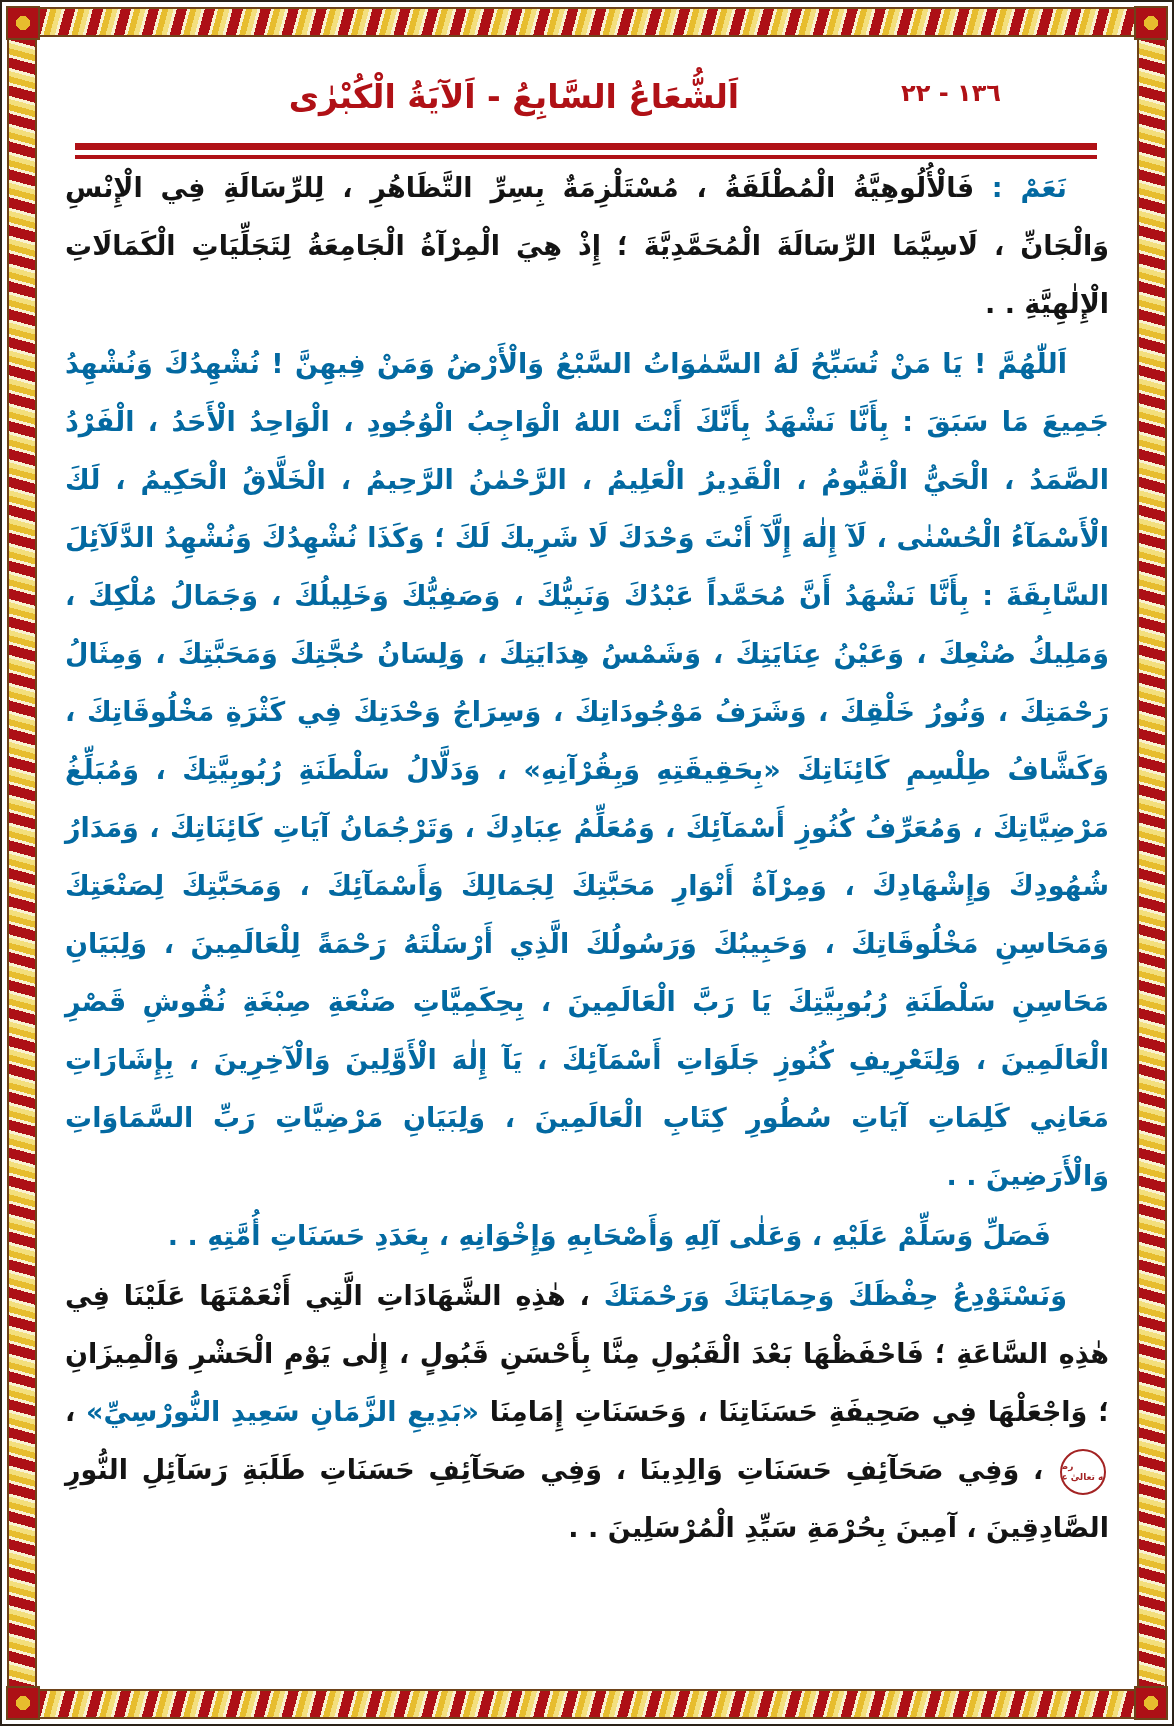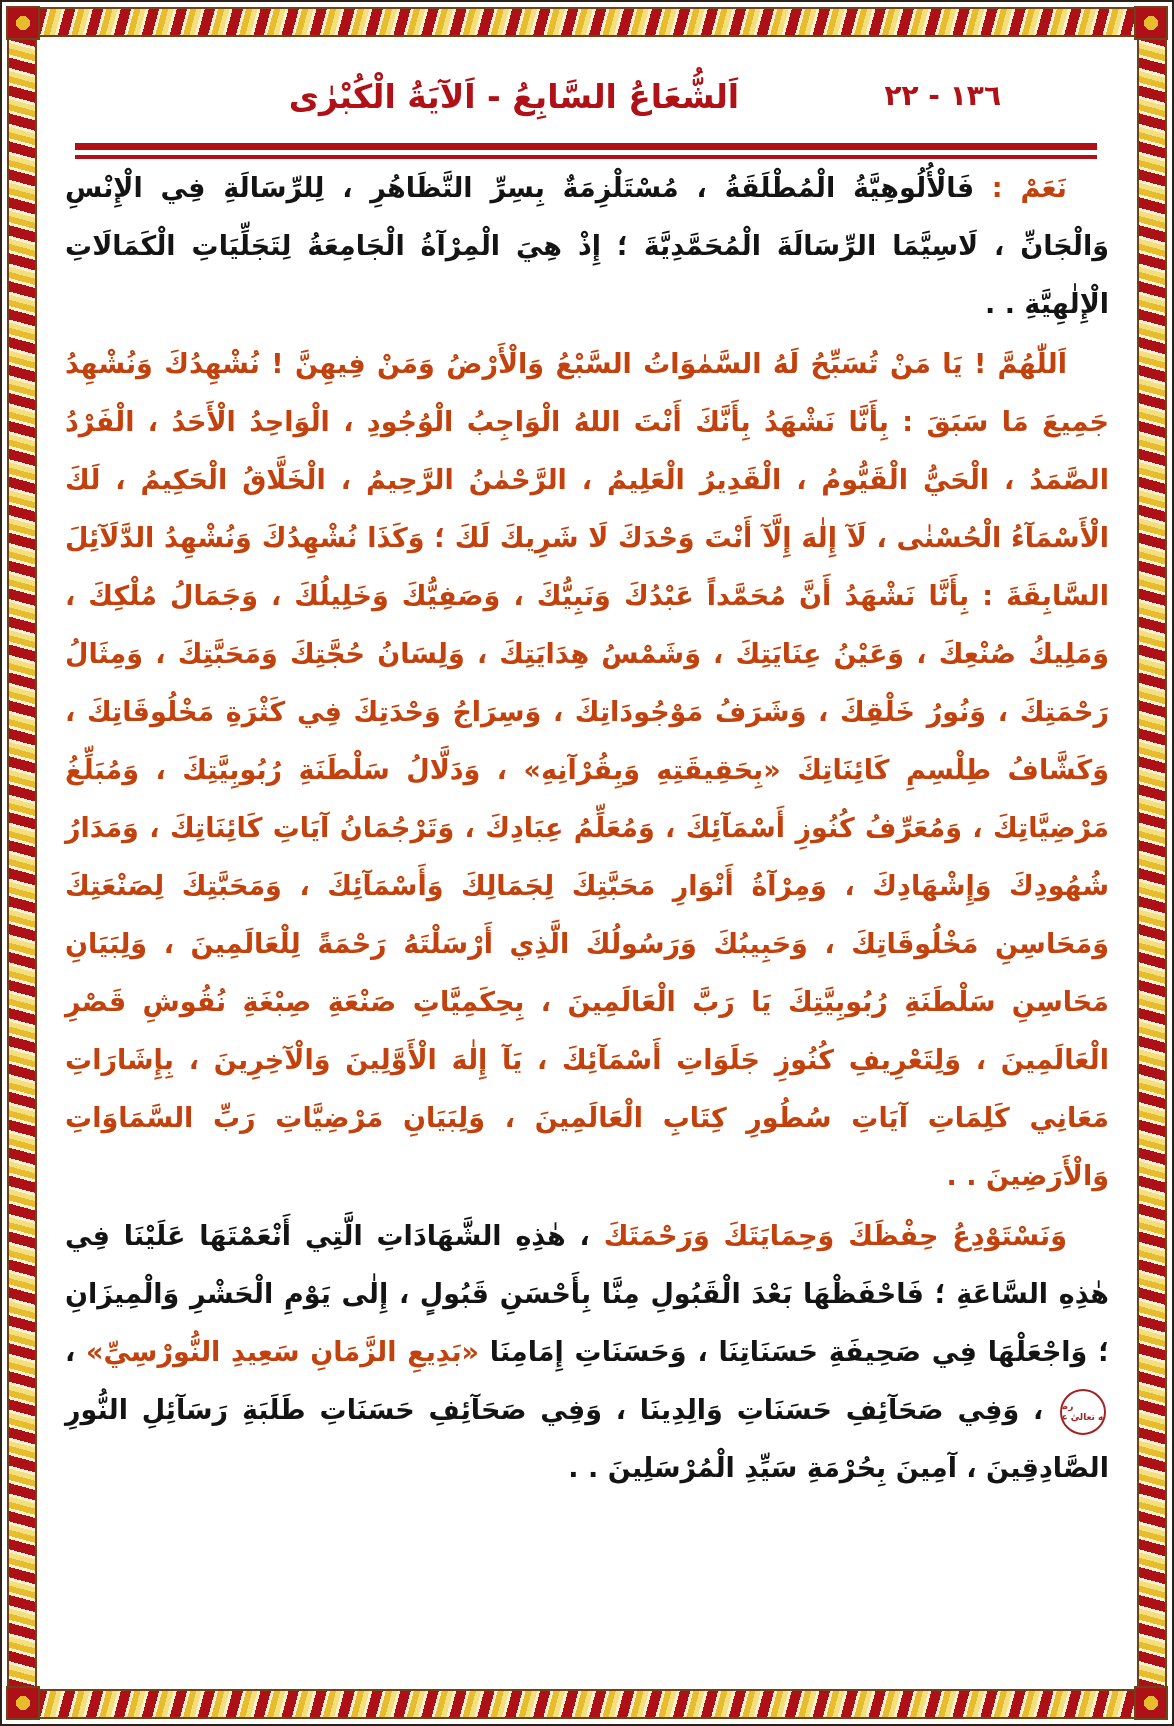--- a/index.html
+++ b/index.html
@@ -52,37 +52,37 @@
     color: #141414;
   }
 
   .header { position: relative; height: 88px; text-decoration: underline; }
   .title {
     position: absolute; left: 43%; top: 28px; transform: translateX(-50%);
     font-size: 33px; color: #b01116; white-space: nowrap;
   }
   .pages {
     position: absolute; right: 108px; top: 30px;
-    font-size: 28px; color: #b01116; white-space: nowrap;
+    font-size: 24px; color: #b01116; white-space: nowrap;
   }
 
   .rule {
     height: 5px;
     border-top: 7px solid #b01116;
     border-bottom: 4px solid #b01116;
     margin: 6px 12px 0 10px;
   }
 
   p {
     margin: 0;
     font-size: 27px;
     line-height: 58px;
     text-align: justify;
   }
-  .red { color: #c2410c; }
+  .red { color: #0369a1; }
   .black { color: #141414; }
   .indent { text-indent: 42px; }
   .noindent { text-indent: 0; }
 
   .p-burhan { margin-top: 22px; text-align: right; }
   .p-allahumma { margin-top: 2px; }
   .p-salawat { margin-top: 2px; text-indent: 58px; }
   .p-nastawdi { margin-top: 2px; }
   .closing { margin-top: 6px; text-align: center; text-indent: 0; }
 
@@ -116,18 +116,19 @@
       <span class="pages">١٣٦ - ٢٢</span>
     </div>
 
     <div class="rule"></div>
 
 
     <p class="black indent"><span class="red">نَعَمْ :</span><span> فَالْأُلُوهِيَّةُ الْمُطْلَقَةُ ، مُسْتَلْزِمَةٌ بِسِرِّ التَّظَاهُرِ ، لِلرِّسَالَةِ فِي الْإِنْسِ وَالْجَانِّ ، لَاسِيَّمَا الرِّسَالَةَ الْمُحَمَّدِيَّةَ ؛ إِذْ هِيَ الْمِرْآةُ الْجَامِعَةُ لِتَجَلِّيَاتِ الْكَمَالَاتِ الْإِلٰهِيَّةِ . .</span></p>
 
     <p class="red indent p-allahumma">اَللّٰهُمَّ ! يَا مَنْ تُسَبِّحُ لَهُ السَّمٰوَاتُ السَّبْعُ وَالْأَرْضُ وَمَنْ فِيهِنَّ ! نُشْهِدُكَ وَنُشْهِدُ جَمِيعَ مَا سَبَقَ : بِأَنَّا نَشْهَدُ بِأَنَّكَ أَنْتَ اللهُ الْوَاجِبُ الْوُجُودِ ، الْوَاحِدُ الْأَحَدُ ، الْفَرْدُ الصَّمَدُ ، الْحَيُّ الْقَيُّومُ ، الْقَدِيرُ الْعَلِيمُ ، الرَّحْمٰنُ الرَّحِيمُ ، الْخَلَّاقُ الْحَكِيمُ ، لَكَ الْأَسْمَآءُ الْحُسْنٰى ، لَآ إِلٰهَ إِلَّآ أَنْتَ وَحْدَكَ لَا شَرِيكَ لَكَ ؛ وَكَذَا نُشْهِدُكَ وَنُشْهِدُ الدَّلَآئِلَ السَّابِقَةَ : بِأَنَّا نَشْهَدُ أَنَّ مُحَمَّداً عَبْدُكَ وَنَبِيُّكَ ، وَصَفِيُّكَ وَخَلِيلُكَ ، وَجَمَالُ مُلْكِكَ ، وَمَلِيكُ صُنْعِكَ ، وَعَيْنُ عِنَايَتِكَ ، وَشَمْسُ هِدَايَتِكَ ، وَلِسَانُ حُجَّتِكَ وَمَحَبَّتِكَ ، وَمِثَالُ رَحْمَتِكَ ، وَنُورُ خَلْقِكَ ، وَشَرَفُ مَوْجُودَاتِكَ ، وَسِرَاجُ وَحْدَتِكَ فِي كَثْرَةِ مَخْلُوقَاتِكَ ، وَكَشَّافُ طِلْسِمِ كَائِنَاتِكَ «بِحَقِيقَتِهِ وَبِقُرْآنِهِ» ، وَدَلَّالُ سَلْطَنَةِ رُبُوبِيَّتِكَ ، وَمُبَلِّغُ مَرْضِيَّاتِكَ ، وَمُعَرِّفُ كُنُوزِ أَسْمَآئِكَ ، وَمُعَلِّمُ عِبَادِكَ ، وَتَرْجُمَانُ آيَاتِ كَائِنَاتِكَ ، وَمَدَارُ شُهُودِكَ وَإِشْهَادِكَ ، وَمِرْآةُ أَنْوَارِ مَحَبَّتِكَ لِجَمَالِكَ وَأَسْمَآئِكَ ، وَمَحَبَّتِكَ لِصَنْعَتِكَ وَمَحَاسِنِ مَخْلُوقَاتِكَ ، وَحَبِيبُكَ وَرَسُولُكَ الَّذِي أَرْسَلْتَهُ رَحْمَةً لِلْعَالَمِينَ ، وَلِبَيَانِ مَحَاسِنِ سَلْطَنَةِ رُبُوبِيَّتِكَ يَا رَبَّ الْعَالَمِينَ ، بِحِكَمِيَّاتِ صَنْعَةِ صِبْغَةِ نُقُوشِ قَصْرِ الْعَالَمِينَ ، وَلِتَعْرِيفِ كُنُوزِ جَلَوَاتِ أَسْمَآئِكَ ، يَآ إِلٰهَ الْأَوَّلِينَ وَالْآخِرِينَ ، بِإِشَارَاتِ مَعَانِي كَلِمَاتِ آيَاتِ سُطُورِ كِتَابِ الْعَالَمِينَ ، وَلِبَيَانِ مَرْضِيَّاتِ رَبِّ السَّمَاوَاتِ وَالْأَرَضِينَ . .</p>
 
+    <p class="red p-salawat">فَصَلِّ وَسَلِّمْ عَلَيْهِ ، وَعَلٰى آلِهِ وَأَصْحَابِهِ وَإِخْوَانِهِ ، بِعَدَدِ حَسَنَاتِ أُمَّتِهِ . .</p>
 
     <p class="black indent p-nastawdi"><span class="red">وَنَسْتَوْدِعُ حِفْظَكَ وَحِمَايَتَكَ وَرَحْمَتَكَ</span><span> ، هٰذِهِ الشَّهَادَاتِ الَّتِي أَنْعَمْتَهَا عَلَيْنَا فِي هٰذِهِ السَّاعَةِ ؛ فَاحْفَظْهَا بَعْدَ الْقَبُولِ مِنَّا بِأَحْسَنِ قَبُولٍ ، إِلٰى يَوْمِ الْحَشْرِ وَالْمِيزَانِ ؛ وَاجْعَلْهَا فِي صَحِيفَةِ حَسَنَاتِنَا ، وَحَسَنَاتِ إِمَامِنَا </span><span class="red">«بَدِيعِ الزَّمَانِ سَعِيدِ النُّورْسِيِّ»</span><span> ، </span><span class="seal">رضي الله تعالىٰ عنه</span><span> ، وَفِي صَحَآئِفِ حَسَنَاتِ وَالِدِينَا ، وَفِي صَحَآئِفِ حَسَنَاتِ طَلَبَةِ رَسَآئِلِ النُّورِ الصَّادِقِينَ ، آمِينَ بِحُرْمَةِ سَيِّدِ الْمُرْسَلِينَ . .</span></p>
 
 
   </div>
 </div>
 
 </body></html>

